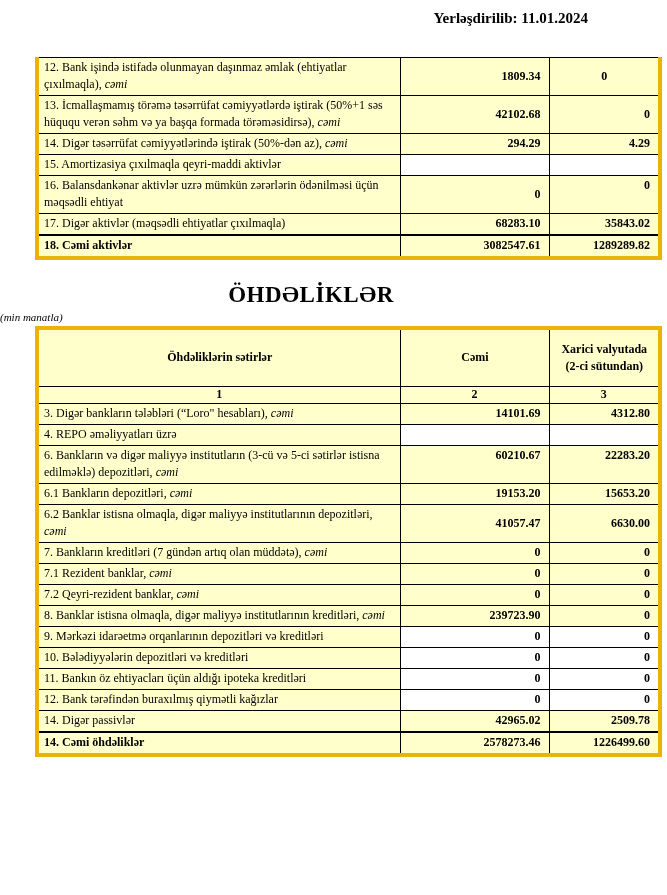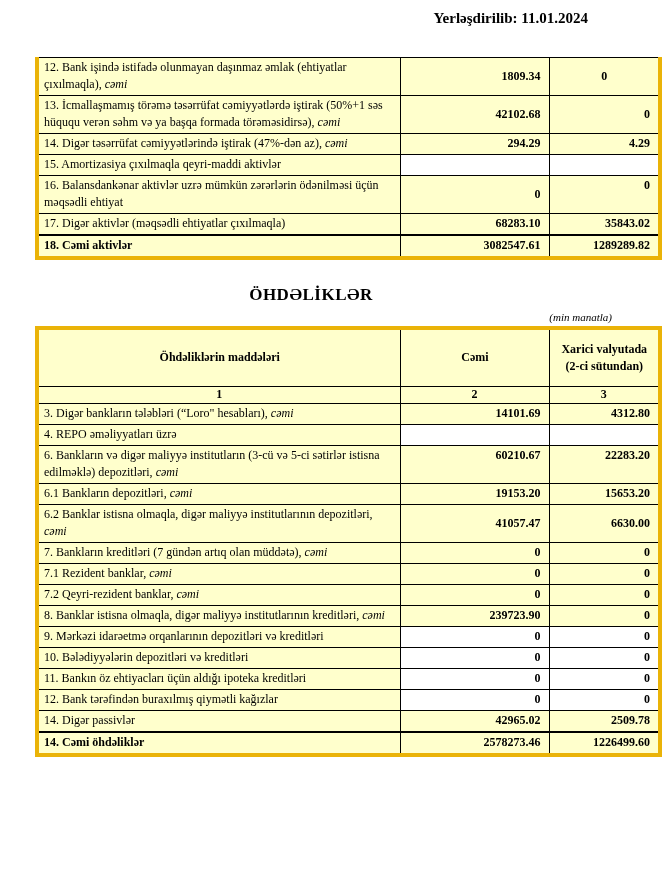--- a/index.html
+++ b/index.html
@@ -69,28 +69,28 @@
   tr.total-row td {
     font-weight: bold;
     border-top-width: 2px;
   }
   .lbl-italic {
     font-style: italic;
   }
   .section-title {
     margin: 24px 0 0 0;
     text-align: center;
-    font-size: 17px;
+    font-size: 23px;
     line-height: 22px;
     font-weight: bold;
     letter-spacing: 0.5px;
   }
   .unit-note {
     margin: 5px 10px 2px 0;
-    text-align: right;
+    text-align: left;
     font-style: italic;
     font-size: 11px;
     line-height: 13px;
   }
   .head-row th {
     font-weight: bold;
     text-align: center;
     vertical-align: middle;
     height: 53px;
   }
@@ -125,21 +125,21 @@
   </tr>
         <tr>
     <td class="label-cell">
       <span class="lbl">13. İcmallaşmamış törəmə təsərrüfat cəmiyyətlərdə iştirak (50%+1 səs hüququ verən səhm və ya başqa formada törəməsidirsə), </span><span class="lbl-italic">cəmi</span>
     </td>
     <td class="val-cell total-val">42102.68</td>
     <td class="val-cell foreign-val">0</td>
   </tr>
         <tr>
     <td class="label-cell">
-      <span class="lbl">14. Digər təsərrüfat cəmiyyətlərində iştirak (47%-dən az), </span><span class="lbl-italic">cəmi</span>
+      <span class="lbl">14. Digər təsərrüfat cəmiyyətlərində iştirak (50%-dən az), </span><span class="lbl-italic">cəmi</span>
     </td>
     <td class="val-cell total-val">294.29</td>
     <td class="val-cell foreign-val">4.29</td>
   </tr>
         <tr class="white-values">
     <td class="label-cell">
       <span class="lbl">15. Amortizasiya çıxılmaqla qeyri-maddi aktivlər</span><span class="lbl-italic"></span>
     </td>
     <td class="val-cell total-val"></td>
     <td class="val-cell foreign-val"></td>
@@ -173,21 +173,21 @@
   <div class="unit-note">(min manatla)</div>
 
   <table class="fin-table tbl2">
     <colgroup>
       <col style="width:363px">
       <col style="width:149px">
       <col style="width:111px">
     </colgroup>
     <thead>
       <tr class="head-row">
-        <th>Öhdəliklərin maddələri</th>
+        <th>Öhdəliklərin sətirlər</th>
         <th>Cəmi</th>
         <th>Xarici valyutada (2-ci sütundan)</th>
       </tr>
       <tr class="num-row">
         <th>1</th>
         <th>2</th>
         <th>3</th>
       </tr>
     </thead>
     <tbody id="liabilities-body">

